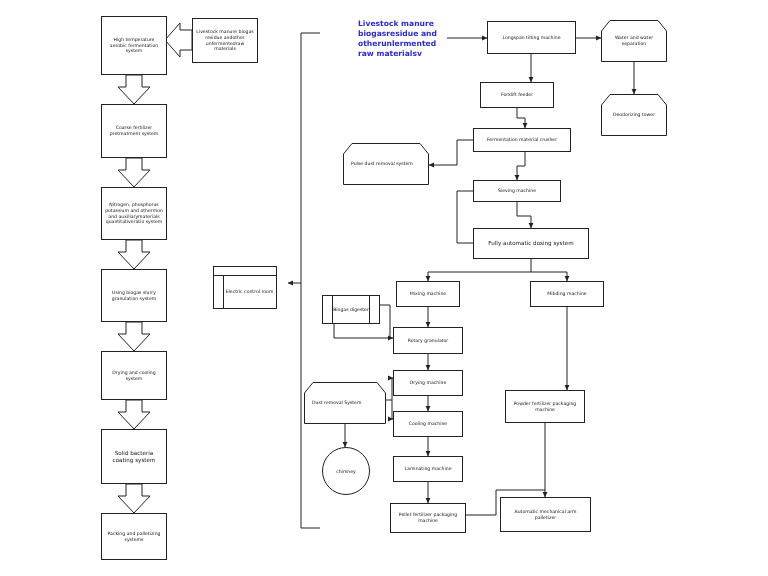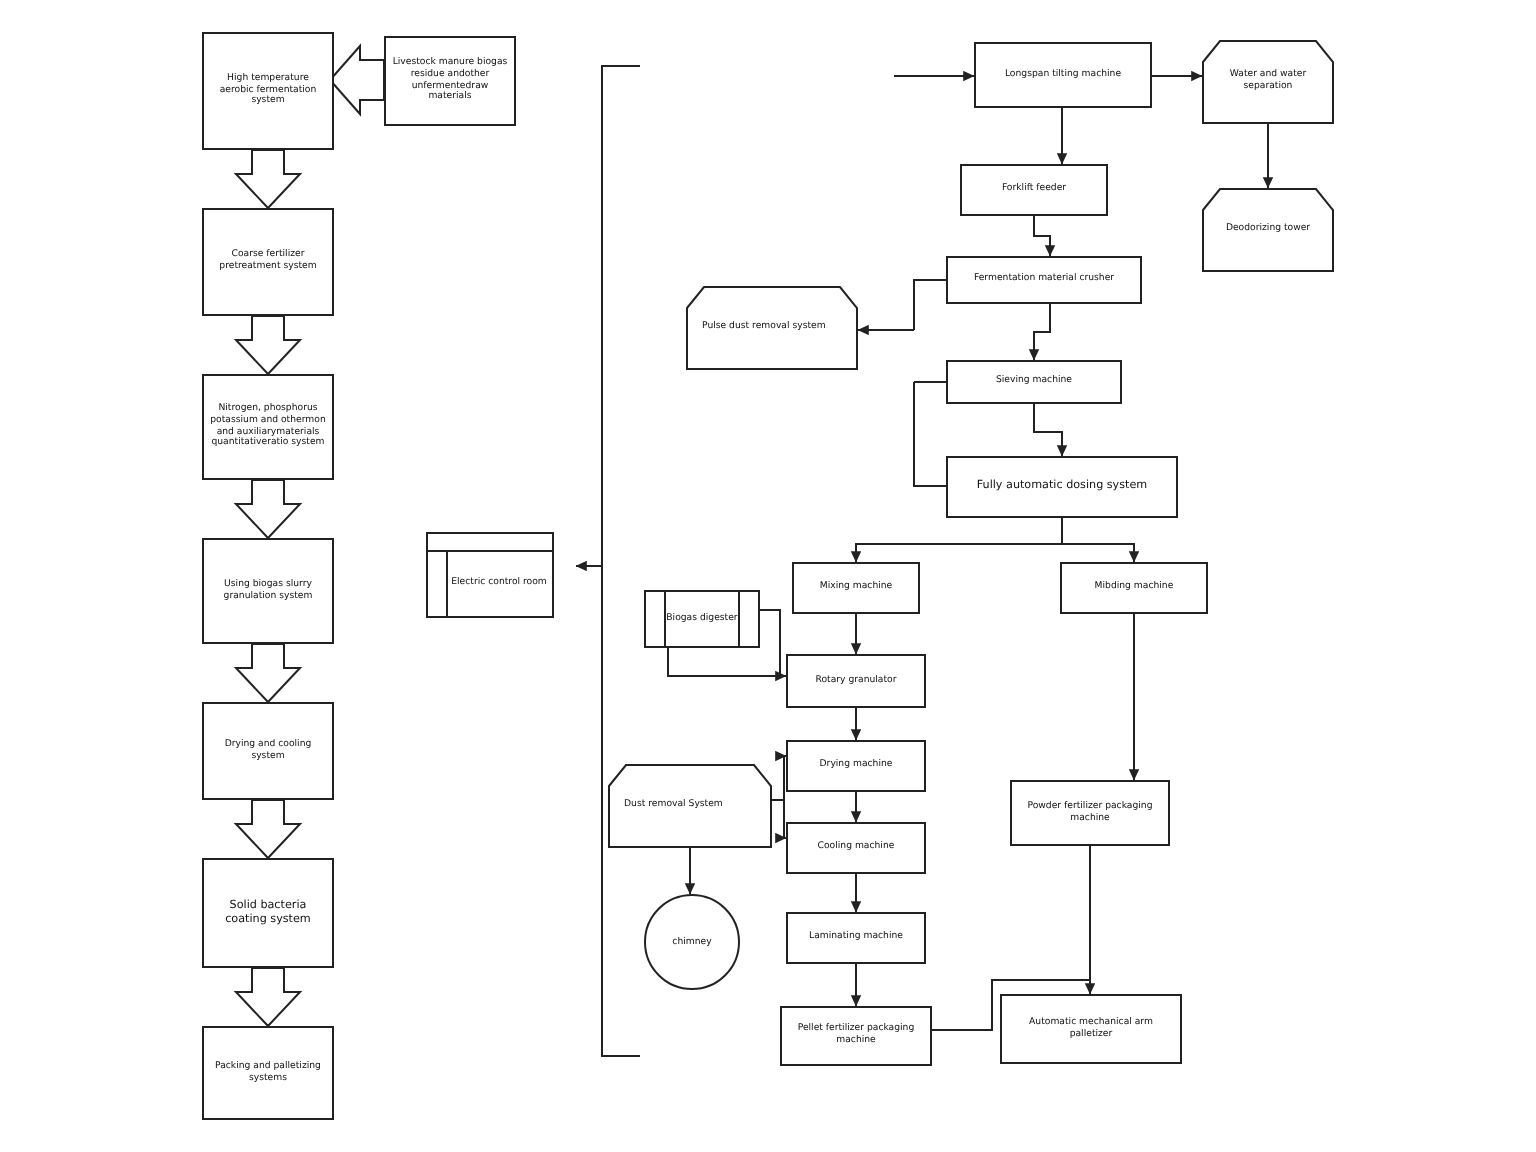--- a/index.html
+++ b/index.html
@@ -161,20 +161,21 @@
   <div class="node t5" style="left:101px;top:187px;width:66px;height:53px;">Nitrogen, phosphorus potassium and othermon and auxiliarymaterials quantitativeratio system</div>
 
   <div class="node t5" style="left:101px;top:269px;width:66px;height:53px;">Using biogas slurry granulation system</div>
 
   <div class="node t5" style="left:101px;top:351px;width:66px;height:49px;">Drying and cooling system</div>
 
   <div class="node t6" style="left:101px;top:429px;width:66px;height:55px;">Solid bacteria coating system</div>
 
   <div class="node t5" style="left:101px;top:513px;width:66px;height:47px;">Packing and palletizing systems</div>
 
+  <div class="blue-title" style="left:358px;top:19px;width:92px;">Livestock manure biogasresidue and otherunlermented raw materialsv</div>
 
   <div class="ctrlroom" style="left:213px;top:266px;width:64px;height:43px;">
     <div class="hdr"></div>
     <div class="vdiv"></div>
     <div class="cr-label t5">Electric control room</div>
   </div>
 
   <div class="digester" style="left:322px;top:295px;width:58px;height:29px;">
     <div class="bar l"></div>
     <div class="bar r"></div>

